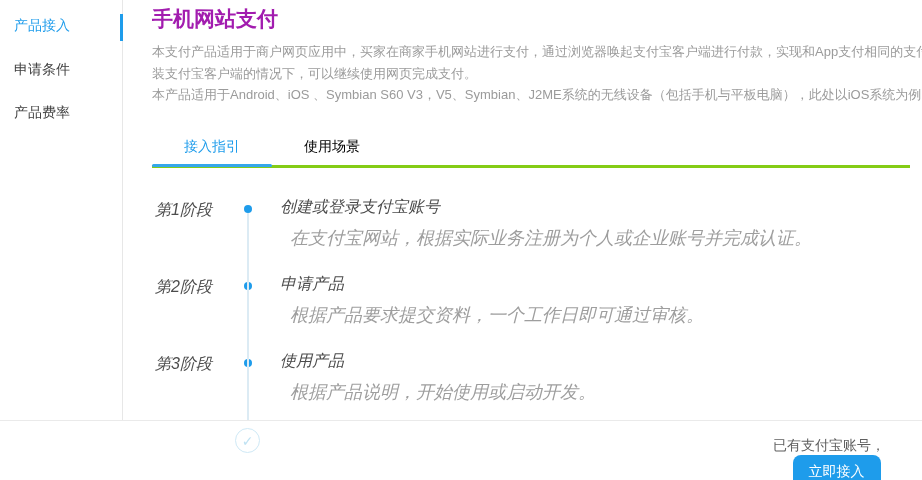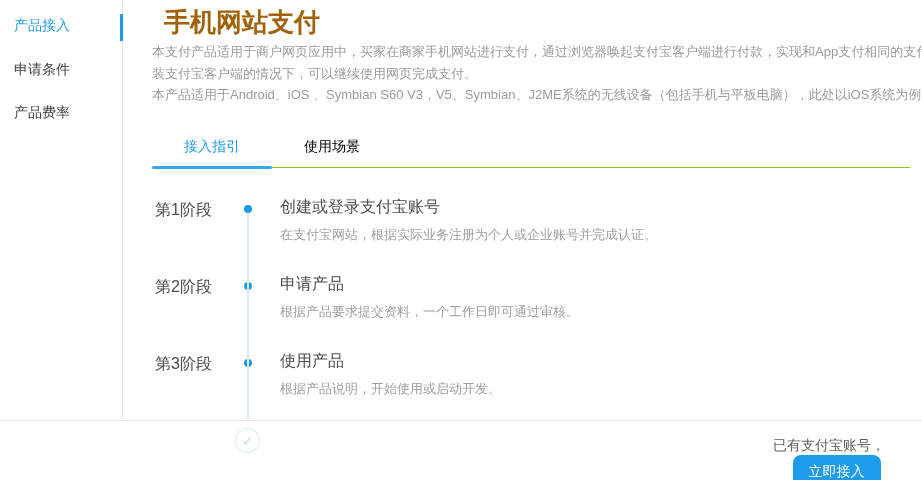--- a/index.html
+++ b/index.html
@@ -24,37 +24,37 @@
   .sidebar-divider{position:absolute;left:122px;top:0;width:1px;height:420px;background:#e7e7e7;}
   .active-indicator{position:absolute;left:120px;top:14px;width:3px;height:27px;background:var(--accent);}
   .side-item{position:absolute;left:14px;font-size:14px;color:#404040;cursor:pointer;white-space:nowrap;}
   .side-item.active{color:var(--accent);}
   .si-0{top:17px;}
   .si-1{top:61px;}
   .si-2{top:104px;}
 
   
   .content{position:absolute;left:152px;top:0;right:0;height:420px;}
-  .page-title{position:absolute;left:12px;top:5px;font-size:26px;font-weight:bold;color:#a16207;white-space:nowrap;}
+  .page-title{position:absolute;left:0;top:5px;font-size:21px;font-weight:bold;color:#a21caf;white-space:nowrap;}
   .desc{position:absolute;left:0;top:41px;font-size:13px;color:#9b9b9b;line-height:21.5px;}
   .desc p{white-space:nowrap;}
 
   
-  .tabs{position:absolute;left:0;top:126px;width:758px;height:42px;display:flex;border-bottom:1px solid #84cc16;}
+  .tabs{position:absolute;left:0;top:126px;width:758px;height:42px;display:flex;border-bottom:3px solid #84cc16;}
   .tab{position:relative;width:120px;text-align:center;line-height:41px;font-size:14px;color:#000000;cursor:pointer;}
   .tab.active{color:var(--accent);}
   .tab.active::after{content:"";position:absolute;left:0;right:0;bottom:-2px;height:3px;background:var(--tab_underline);border-radius:2px;}
 
   
   .stages{position:absolute;left:0;top:192px;width:700px;}
-  .stage{position:relative;height:77px;}
+  .stage{position:relative;height:77px;font-style:italic;}
   .stage-label{position:absolute;left:3px;top:8px;font-size:16px;color:#4c4c4c;white-space:nowrap;}
   .stage-dot{position:absolute;left:92px;top:13px;width:8px;height:8px;border-radius:50%;background:var(--accent);}
   .stage-title{position:absolute;left:128px;top:5px;font-size:16px;color:#4c4c4c;white-space:nowrap;}
-  .stage-desc{position:absolute;left:128px;top:34px;font-size:13px;color:#9e9e9e;white-space:nowrap;}
+  .stage-desc{position:absolute;left:138px;top:34px;font-size:18px;color:#9e9e9e;white-space:nowrap;}
   .timeline-line{position:absolute;left:247px;top:213px;width:2px;height:207px;background:var(--timeline_line);}
 
   
   .footer-line{position:absolute;left:0;top:420px;width:922px;height:1px;background:var(--divider);}
   .check-circle{
     position:absolute;left:235px;top:428px;width:25px;height:25px;border-radius:50%;
     border:1px solid var(--check_circle);color:#bfe2f3;font-size:14px;
     display:flex;align-items:center;justify-content:center;
   }
   .footer-right{position:absolute;right:22px;top:437px;height:32px;display:flex;align-items:center;flex-direction:column;}

